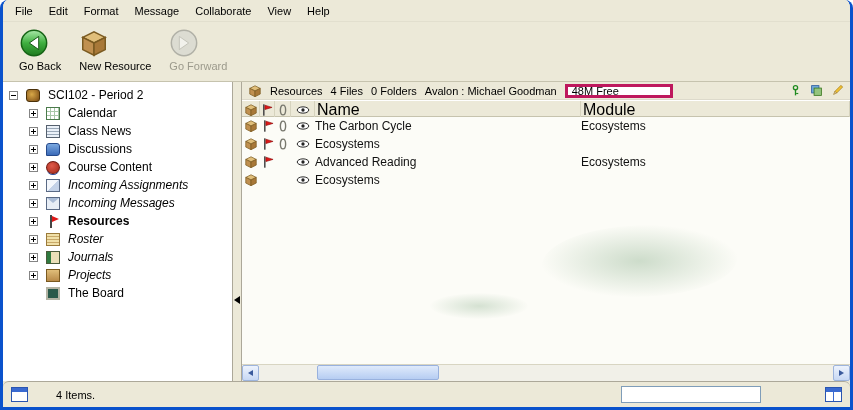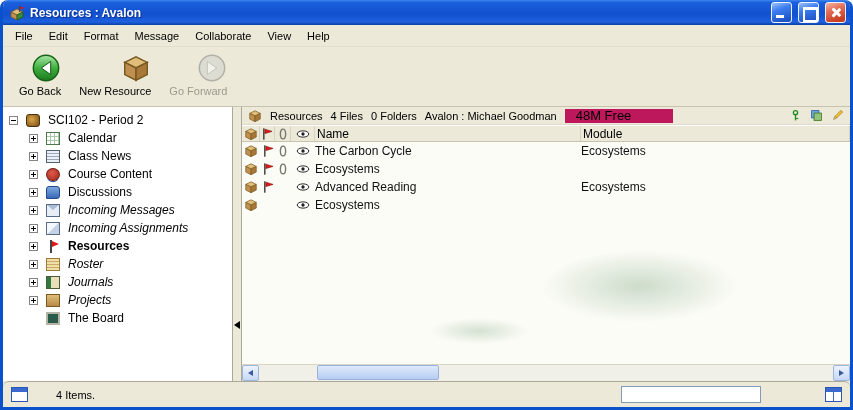--- a/index.html
+++ b/index.html
@@ -28,21 +28,21 @@
   .btn-min::before { content:""; position:absolute; left:4px; bottom:4px; width:8px; height:3px; background:#fff; }
   .btn-max::before { content:""; position:absolute; left:4px; top:4px; width:11px; height:10px; border:2px solid #fff; border-top-width:3px; }
   .btn-close::before, .btn-close::after { content:""; position:absolute; left:9px; top:4px; width:2.5px; height:11px; background:#fff; border-radius:1px; }
   .btn-close::before { transform: rotate(45deg); }
   .btn-close::after  { transform: rotate(-45deg); }
   
   .menubar { height: 22px; flex: none; display: flex; align-items: center; padding: 0 4px; background: #ECE9D8; border-bottom: 1px solid #E2DFCE; }
   .menu-item { font-size: 11px; padding: 3px 8px; color: #000; cursor: default; }
   
   .toolbar { height: 60px; flex: none; display: flex; align-items: flex-start; gap: 2px; padding: 4px 4px 0 8px; background: #ECE9D8; border-bottom: 1px solid #C6C3AE; }
-  .tool-btn { display: flex; flex-direction: column; align-items: flex-end; gap: 2px; padding: 2px 8px; font-size: 11px; color: #000; }
+  .tool-btn { display: flex; flex-direction: column; align-items: flex-start; gap: 2px; padding: 2px 8px; font-size: 11px; color: #000; }
   .tool-btn svg { width: 30px; height: 30px; }
   .tool-btn.disabled { color: #9C9A8C; }
   
   .main { flex: 1; display: flex; min-height: 0; background: #ECE9D8; }
   .tree-panel { width: 230px; flex: none; background: #fff; border-right: 1px solid #ACA899; padding: 4px 0 0 4px; overflow: hidden; }
   .tree-row { height: 18px; display: flex; align-items: center; gap: 8px; padding-left: 2px; font-size: 12px; white-space: nowrap; }
   .tree-row.child { padding-left: 22px; }
   .tree-row.italic .tlabel { font-style: italic; }
   .tree-row.bold .tlabel { font-weight: bold; }
   .expander { width: 9px; height: 9px; border: 1px solid #848484; background: #fff; position: relative; flex: none; }
@@ -65,24 +65,24 @@
   .journals-icon { background: linear-gradient(90deg, #2F7A3F 0 4px, #EADFB8 4px); border: 1px solid #4A5A3A; }
   .projects-icon { background: linear-gradient(#E0BE7A, #B88A48); border: 1px solid #7A5A20; }
   .board-icon { background: #2A5A4A; border: 2px solid #B4B4A4; }
   
   .splitter { width: 8px; flex: none; background: #ECE9D8; position: relative; }
   .collapse-arrow { position: absolute; top: 214px; left: 1px; width: 0; height: 0; border-top: 4px solid transparent; border-bottom: 4px solid transparent; border-right: 6px solid #000; }
   
   .right-panel { flex: 1; min-width: 0; display: flex; flex-direction: column; background: #FCFCF7; border-left: 1px solid #ACA899; }
   .panel-header { height: 18px; flex: none; display: flex; align-items: center; gap: 8px; padding: 0 6px 0 6px; background: #ECE9D8; font-size: 11px; border-bottom: 1px solid #DDDACB; white-space: nowrap; }
   .panel-header .hicon { width: 14px; height: 14px; flex: none; }
-  .free-box { width: 108px; height: 14px; background: #fff; border: 7px solid #be185d; display: flex; align-items: center; padding: 0 4px; font-size: 13px; flex: none; }
+  .free-box { width: 108px; height: 14px; background: #fff; border: 3px solid #be185d; display: flex; align-items: center; padding: 0 4px; font-size: 11px; flex: none; }
   .ph-spacer { flex: 1; }
   .small-tool { width: 13px; height: 13px; flex: none; }
-  .col-header { height: 17px; flex: none; display: grid; grid-template-columns: 18px 15px 16px 24px 266px 1fr; align-items: center; background: #ECE9D8; font-size: 12px; border-top: 1px solid #FFF; border-bottom: 1px solid #C6C3AE; }
+  .col-header { height: 17px; flex: none; display: grid; grid-template-columns: 18px 15px 16px 24px 266px 1fr; align-items: center; background: #ECE9D8; font-size: 16px; border-top: 1px solid #FFF; border-bottom: 1px solid #C6C3AE; }
   .col-header > div { height: 100%; display: flex; align-items: center; border-right: 1px solid #D6D3BE; padding-left: 2px; }
   .col-header .ic { justify-content: center; padding-left: 0; }
   .rows { flex: 1; position: relative; overflow: hidden; background: #FCFCF7; }
   .trow { height: 18px; display: grid; grid-template-columns: 18px 15px 16px 24px 266px 1fr; align-items: center; font-size: 12px; color: #111; position: relative; z-index: 1; }
   .trow .ic { display: flex; justify-content: center; }
   .cicon { width: 14px; height: 14px; }
   .hide { visibility: hidden; }
   .wm { position: absolute; z-index: 0; pointer-events: none; }
   .wm1 { left: 300px; top: 108px; width: 195px; height: 72px; background: radial-gradient(ellipse at 50% 50%, rgba(158,188,158,0.5), rgba(158,188,158,0) 72%); border-radius: 58% 42% 55% 45%; }
   .wm2 { left: 188px; top: 176px; width: 98px; height: 26px; background: radial-gradient(ellipse at 50% 50%, rgba(158,188,158,0.42), rgba(158,188,158,0) 72%); border-radius: 50%; }
@@ -155,29 +155,20 @@
     <polygon points="2,7 8,4 14,7 8,10" fill="#E0BE7A" stroke="#7A5A20" stroke-width="0.8"></polygon>
     <polygon points="2,7 8,10 8,15 2,12" fill="#C09050" stroke="#7A5A20" stroke-width="0.8"></polygon>
     <polygon points="14,7 8,10 8,15 14,12" fill="#3A8A3A" stroke="#1E5A1E" stroke-width="0.8"></polygon>
     <rect x="10" y="1" width="1.3" height="6" fill="#444"></rect>
     <polygon points="11.4,1.4 15.6,2.8 11.4,4.4" fill="#E01818"></polygon>
   </symbol>
 </svg>
 
 <div class="window">
 
-  <div class="titlebar">
-    <svg class="app-icon">
-        <use href="#s-app"></use>
-      </svg>
-    <div class="title-text">Resources : Avalon</div>
-    <div class="win-btn btn-min"></div>
-    <div class="win-btn btn-max"></div>
-    <div class="win-btn btn-close"></div>
-  </div>
 
   <div class="menubar">
       <span class="menu-item">File</span>
       <span class="menu-item">Edit</span>
       <span class="menu-item">Format</span>
       <span class="menu-item">Message</span>
       <span class="menu-item">Collaborate</span>
       <span class="menu-item">View</span>
       <span class="menu-item">Help</span>
     </div>
@@ -217,37 +208,37 @@
         <span class="ticon calendar-icon"></span>
         <span class="tlabel">Calendar</span>
       </div>
           <div class="tree-row child">
         <span class="expander plus"></span>
         <span class="ticon news-icon"></span>
         <span class="tlabel">Class News</span>
       </div>
           <div class="tree-row child">
         <span class="expander plus"></span>
+        <span class="ticon discussions-icon"></span>
+        <span class="tlabel">Discussions</span>
+      </div>
+          <div class="tree-row child">
+        <span class="expander plus"></span>
         <span class="ticon content-icon"></span>
         <span class="tlabel">Course Content</span>
       </div>
-          <div class="tree-row child">
-        <span class="expander plus"></span>
-        <span class="ticon discussions-icon"></span>
-        <span class="tlabel">Discussions</span>
+          <div class="tree-row child italic">
+        <span class="expander plus"></span>
+        <span class="ticon assignments-icon"></span>
+        <span class="tlabel">Incoming Assignments</span>
       </div>
           <div class="tree-row child italic">
         <span class="expander plus"></span>
         <span class="ticon messages-icon"></span>
         <span class="tlabel">Incoming Messages</span>
-      </div>
-          <div class="tree-row child italic">
-        <span class="expander plus"></span>
-        <span class="ticon assignments-icon"></span>
-        <span class="tlabel">Incoming Assignments</span>
       </div>
           <div class="tree-row child bold">
         <span class="expander plus"></span>
         <span class="ticon flag-icon"></span>
         <span class="tlabel">Resources</span>
       </div>
           <div class="tree-row child italic">
         <span class="expander plus"></span>
         <span class="ticon roster-icon"></span>
         <span class="tlabel">Roster</span>

